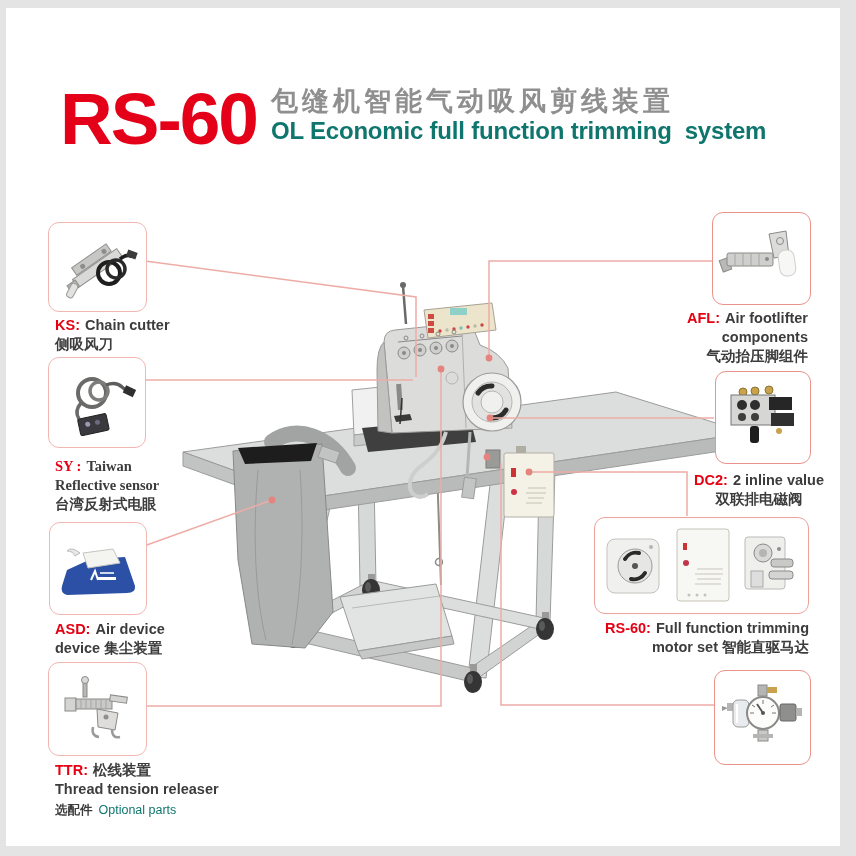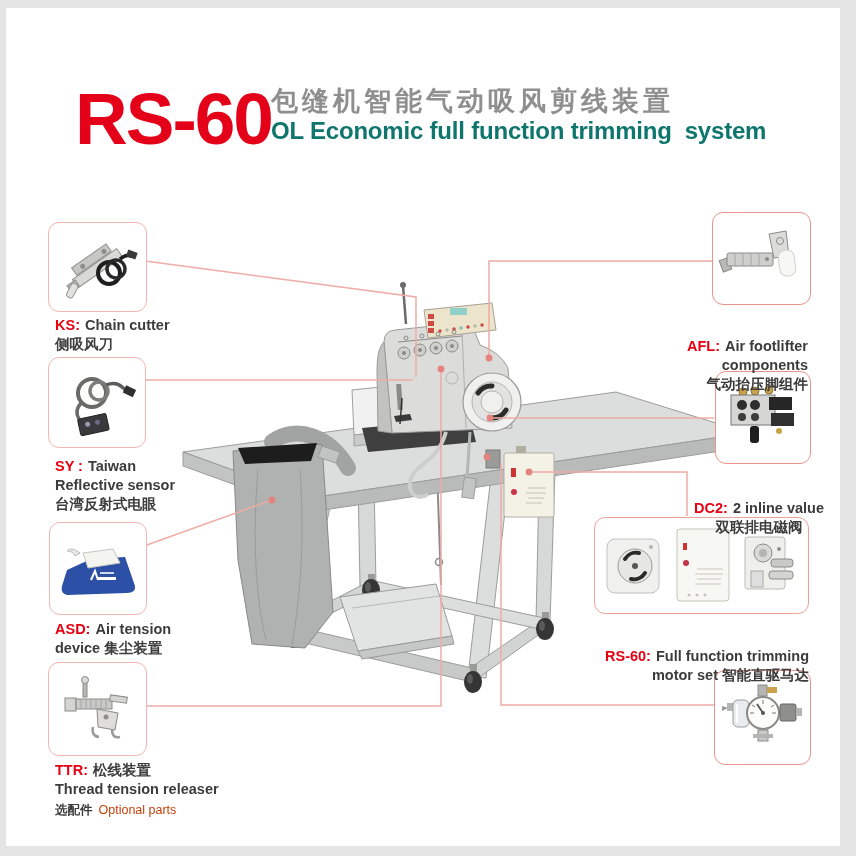--- a/index.html
+++ b/index.html
@@ -12,42 +12,42 @@
   .strip{position:absolute;background:#e4e4e4;z-index:9;}
   .strip.top{left:0;top:0;width:856px;height:8px;}
   .strip.left{left:0;top:0;width:6px;height:856px;}
   .strip.right{left:840px;top:0;width:16px;height:856px;}
   .strip.bottom{left:0;top:846px;width:856px;height:10px;}
 
   svg.art{position:absolute;left:0;top:0;z-index:1;}
 
   
   .model{
-    position:absolute;left:75px;top:82px;z-index:3;
+    position:absolute;left:60px;top:82px;z-index:3;
     font-size:73px;line-height:1;font-weight:700;letter-spacing:-2px;color:#e50019;
   }
   .titles{position:absolute;left:271px;top:86px;z-index:3;}
   .t-zh{font-size:27px;font-weight:700;letter-spacing:4px;color:#8f8f8f;line-height:30px;}
   .t-en{font-size:24px;font-weight:700;letter-spacing:-0.2px;color:#0f766e;line-height:26px;margin-top:2px;white-space:pre;}
 
   
   .box{
     position:absolute;z-index:2;background:#fff;border-radius:11px;
     display:flex;align-items:center;justify-content:center;
   }
   .box.l{border:1.4px solid #f2b7b1;}
   .box.r{border:1.4px solid #e9938c;}
   .box.m{border:1.4px solid #eda39c;}
 
   
   .lbl{position:absolute;z-index:3;font-size:14.5px;font-weight:700;color:#3c3c3c;line-height:19px;}
-  .lbl.right{text-align:right;margin-top:28px;}
+  .lbl.right{text-align:right;}
   .lbl .code{color:#e60012;margin-right:5px;}
   .lbl .opt{font-size:12.5px;margin-top:2px;color:#3c3c3c;}
-  .lbl .opt .optEn{font-weight:400;color:#c2410c;margin-left:6px;}
+  .lbl .opt .optEn{font-weight:400;color:#0f766e;margin-left:6px;}
 </style>
 </head>
 <body>
 
 <div class="canvas">
 
   <svg class="art" width="856" height="856" viewBox="0 0 856 856">
 
     <g stroke="#9b9b9b" stroke-width="1">
       <polygon points="358,478 374,478 376,586 360,586" fill="#d7d9d8"></polygon>
@@ -341,28 +341,28 @@
       <rect x="40" y="53" width="10" height="11" fill="#c9c9c7" stroke="#8a8a88"></rect>
       <rect x="35" y="57" width="20" height="4" fill="#b5b5b3"></rect>
     </svg>
   </div>
 
   <div class="lbl" style="left:55px;top:316px;">
     <div><span class="code">KS:</span><span>Chain cutter</span></div>
     <div>侧吸风刀</div>
   </div>
 
-  <div class="lbl" style="left:55px;top:457px;">
+  <div class="lbl" style="left:55px;top:457px;font-family:Liberation Serif, serif;">
     <div><span class="code">SY :</span><span>Taiwan</span></div>
     <div>Reflective sensor</div>
     <div>台湾反射式电眼</div>
   </div>
 
   <div class="lbl" style="left:55px;top:620px;">
-    <div><span class="code">ASD:</span><span>Air tension</span></div>
+    <div><span class="code">ASD:</span><span>Air device</span></div>
     <div>device 集尘装置</div>
   </div>
 
   <div class="lbl" style="left:55px;top:761px;">
     <div><span class="code">TTR:</span><span>松线装置</span></div>
     <div>Thread tension releaser</div>
     <div class="opt"><span>选配件</span><span class="optEn">Optional parts</span></div>
   </div>
 
   <div class="lbl right" style="right:48px;top:309px;">

